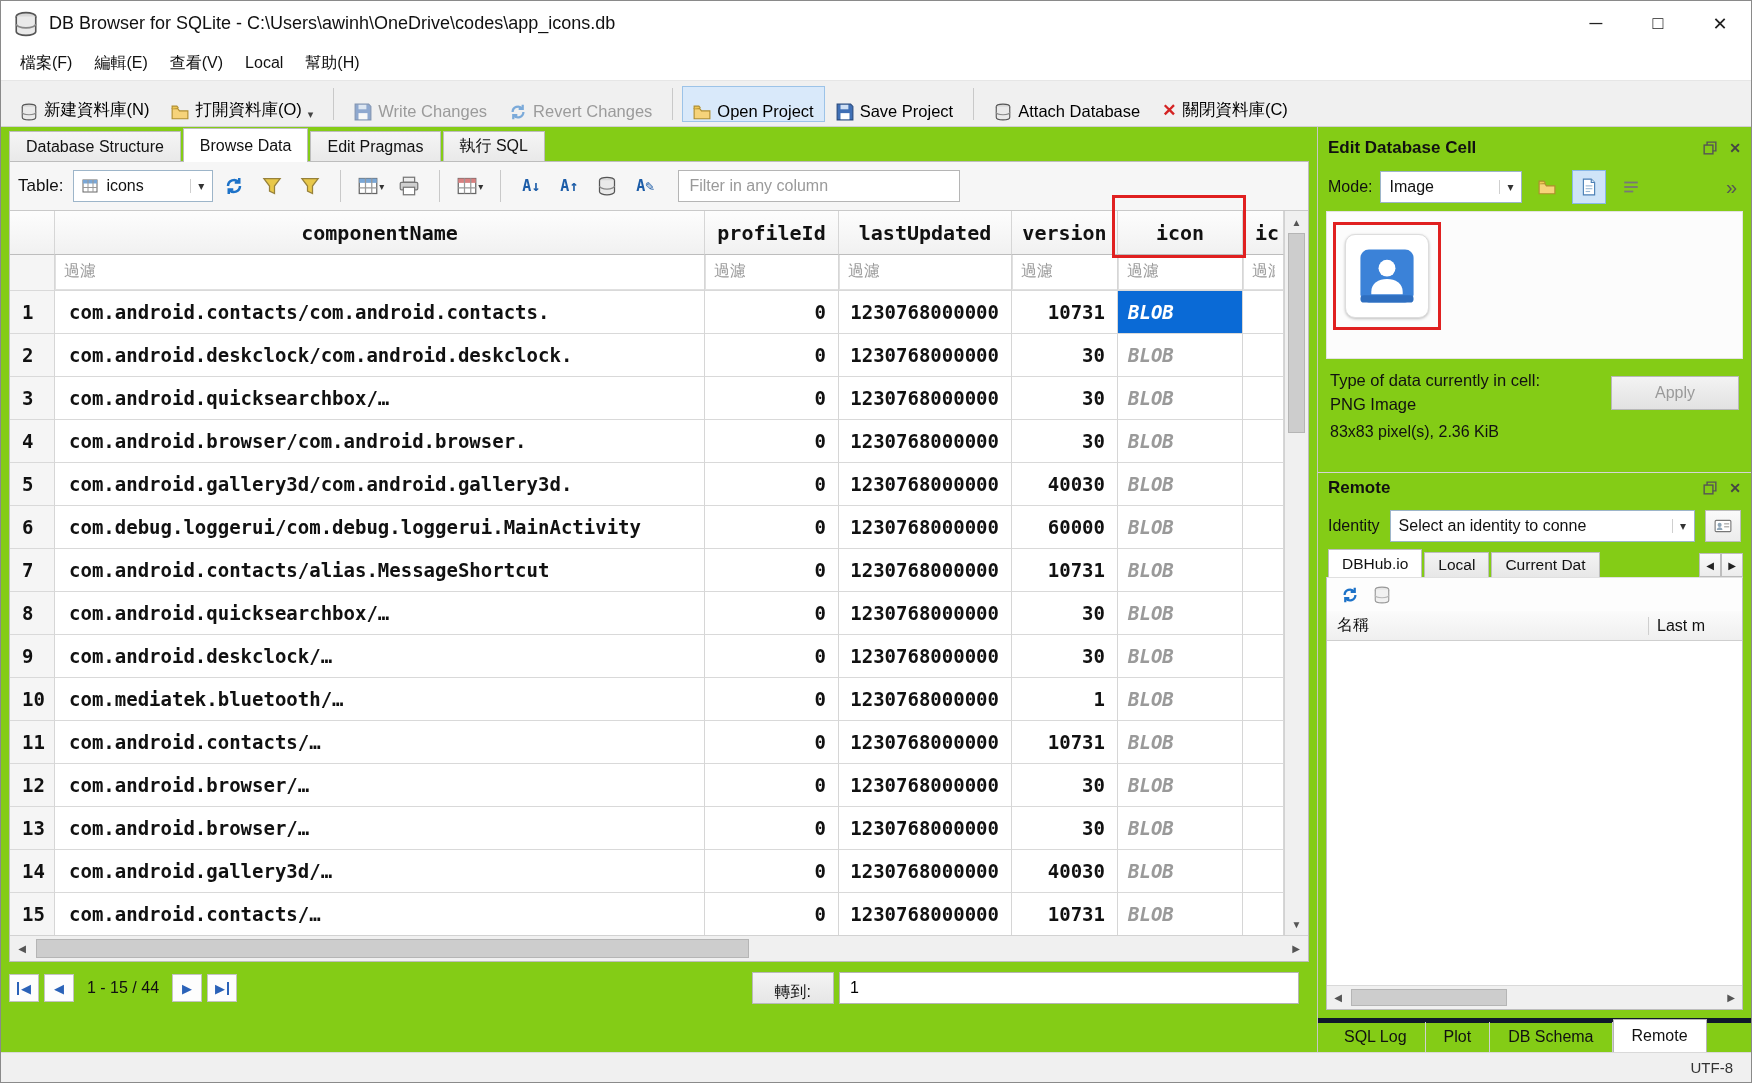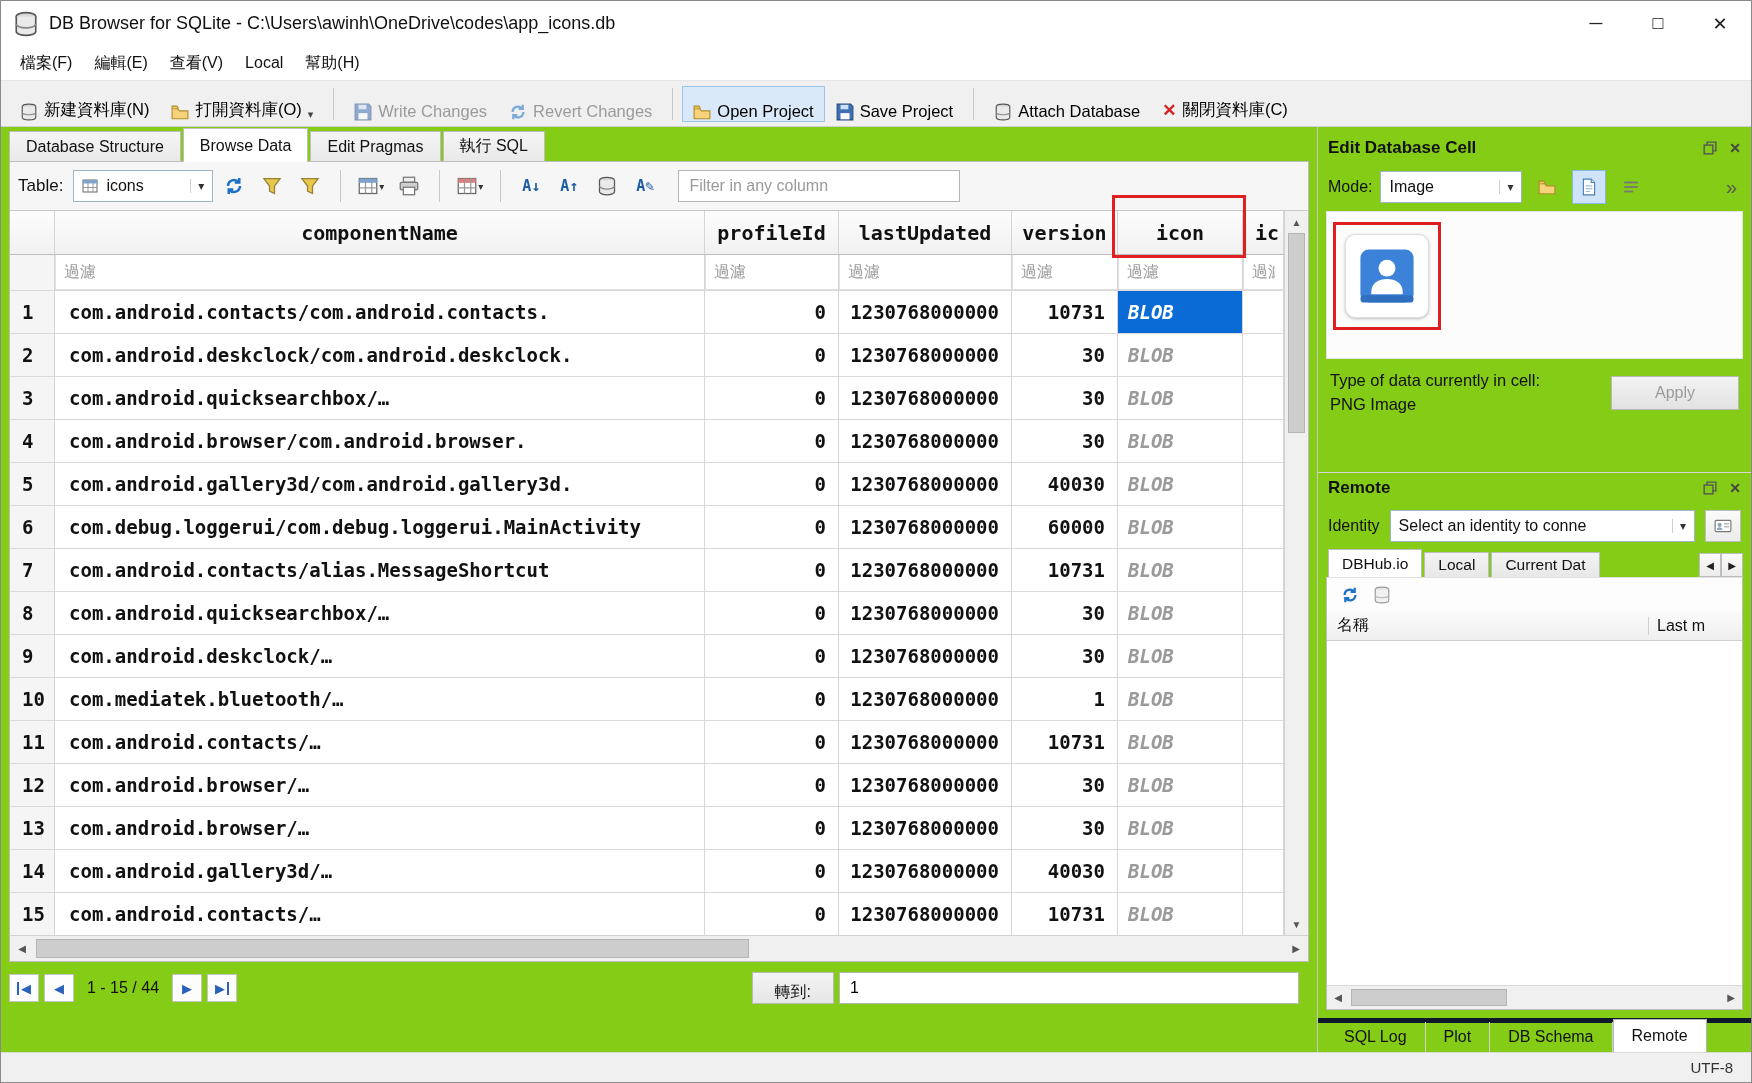--- a/index.html
+++ b/index.html
@@ -64,21 +64,21 @@
   .c-updated { width: 173px; flex: none; }
   .c-version { width: 106px; flex: none; }
   .c-icon { width: 125px; flex: none; }
   .c-partial { flex: 1; min-width: 0; overflow: hidden; padding-left: 12px; }
   .header-row { height: 44px; }
   .header-row .gcell { justify-content: center; font-size: 20px; background: linear-gradient(#fdfdfd,#f1f1f1); border-bottom: 1px solid #bdbdbd; position: relative; }
   .header-row .c-num { background: linear-gradient(#fdfdfd,#f1f1f1); }
   .header-row .c-partial { justify-content: flex-start; }
   .filter-row { height: 36px; background: #fafafa; }
   .filter-row .gcell { padding: 0; }
-  .filter-input { width: 100%; height: 100%; border: 1px solid #e0e0e0; border-right: none; border-top: none; padding: 0 8px; font-size: 16px; font-family: Liberation Sans, sans-serif; background: #fff; min-width: 0; }
+  .filter-input { width: 100%; height: 100%; border: 1px solid #e0e0e0; border-right: none; border-top: none; padding: 0 8px; font-size: 16px; font-family: Liberation Mono, monospace; background: #fff; min-width: 0; }
   .filter-input::placeholder { color: #9a9a9a; }
   .data-row { height: 43px; background: #fff; }
   .cell-left { padding-left: 14px; }
   .cell-right { justify-content: flex-end; padding-right: 12px; }
   .cell-blob { font-style: italic; color: #9a9a9a; padding-left: 10px; }
   .cell-selected { background: #0a6ad6; color: #fff !important; }
 
   .annotation-icon-col { position: absolute; left: -6px; right: -4px; top: -16px; bottom: -4px; border: 3px solid #e02020; z-index: 6; pointer-events: none; }
 
   
@@ -641,20 +641,21 @@
             </div>
           </div>
         </div>
         <div class="info-row">
           <div class="info-lines">
             <div>Type of data currently in cell:</div>
             <div>PNG Image</div>
           </div>
           <button class="apply">Apply</button>
         </div>
+        <div class="size-line">83x83 pixel(s), 2.36 KiB</div>
       </div>
 
       <div class="remote">
         <div class="dock-title">
           <span>Remote</span>
           <span class="dock-btns">
             <span class="dock-btn">
                 <svg>
                   <use href="#sym-float"></use>
                 </svg>

